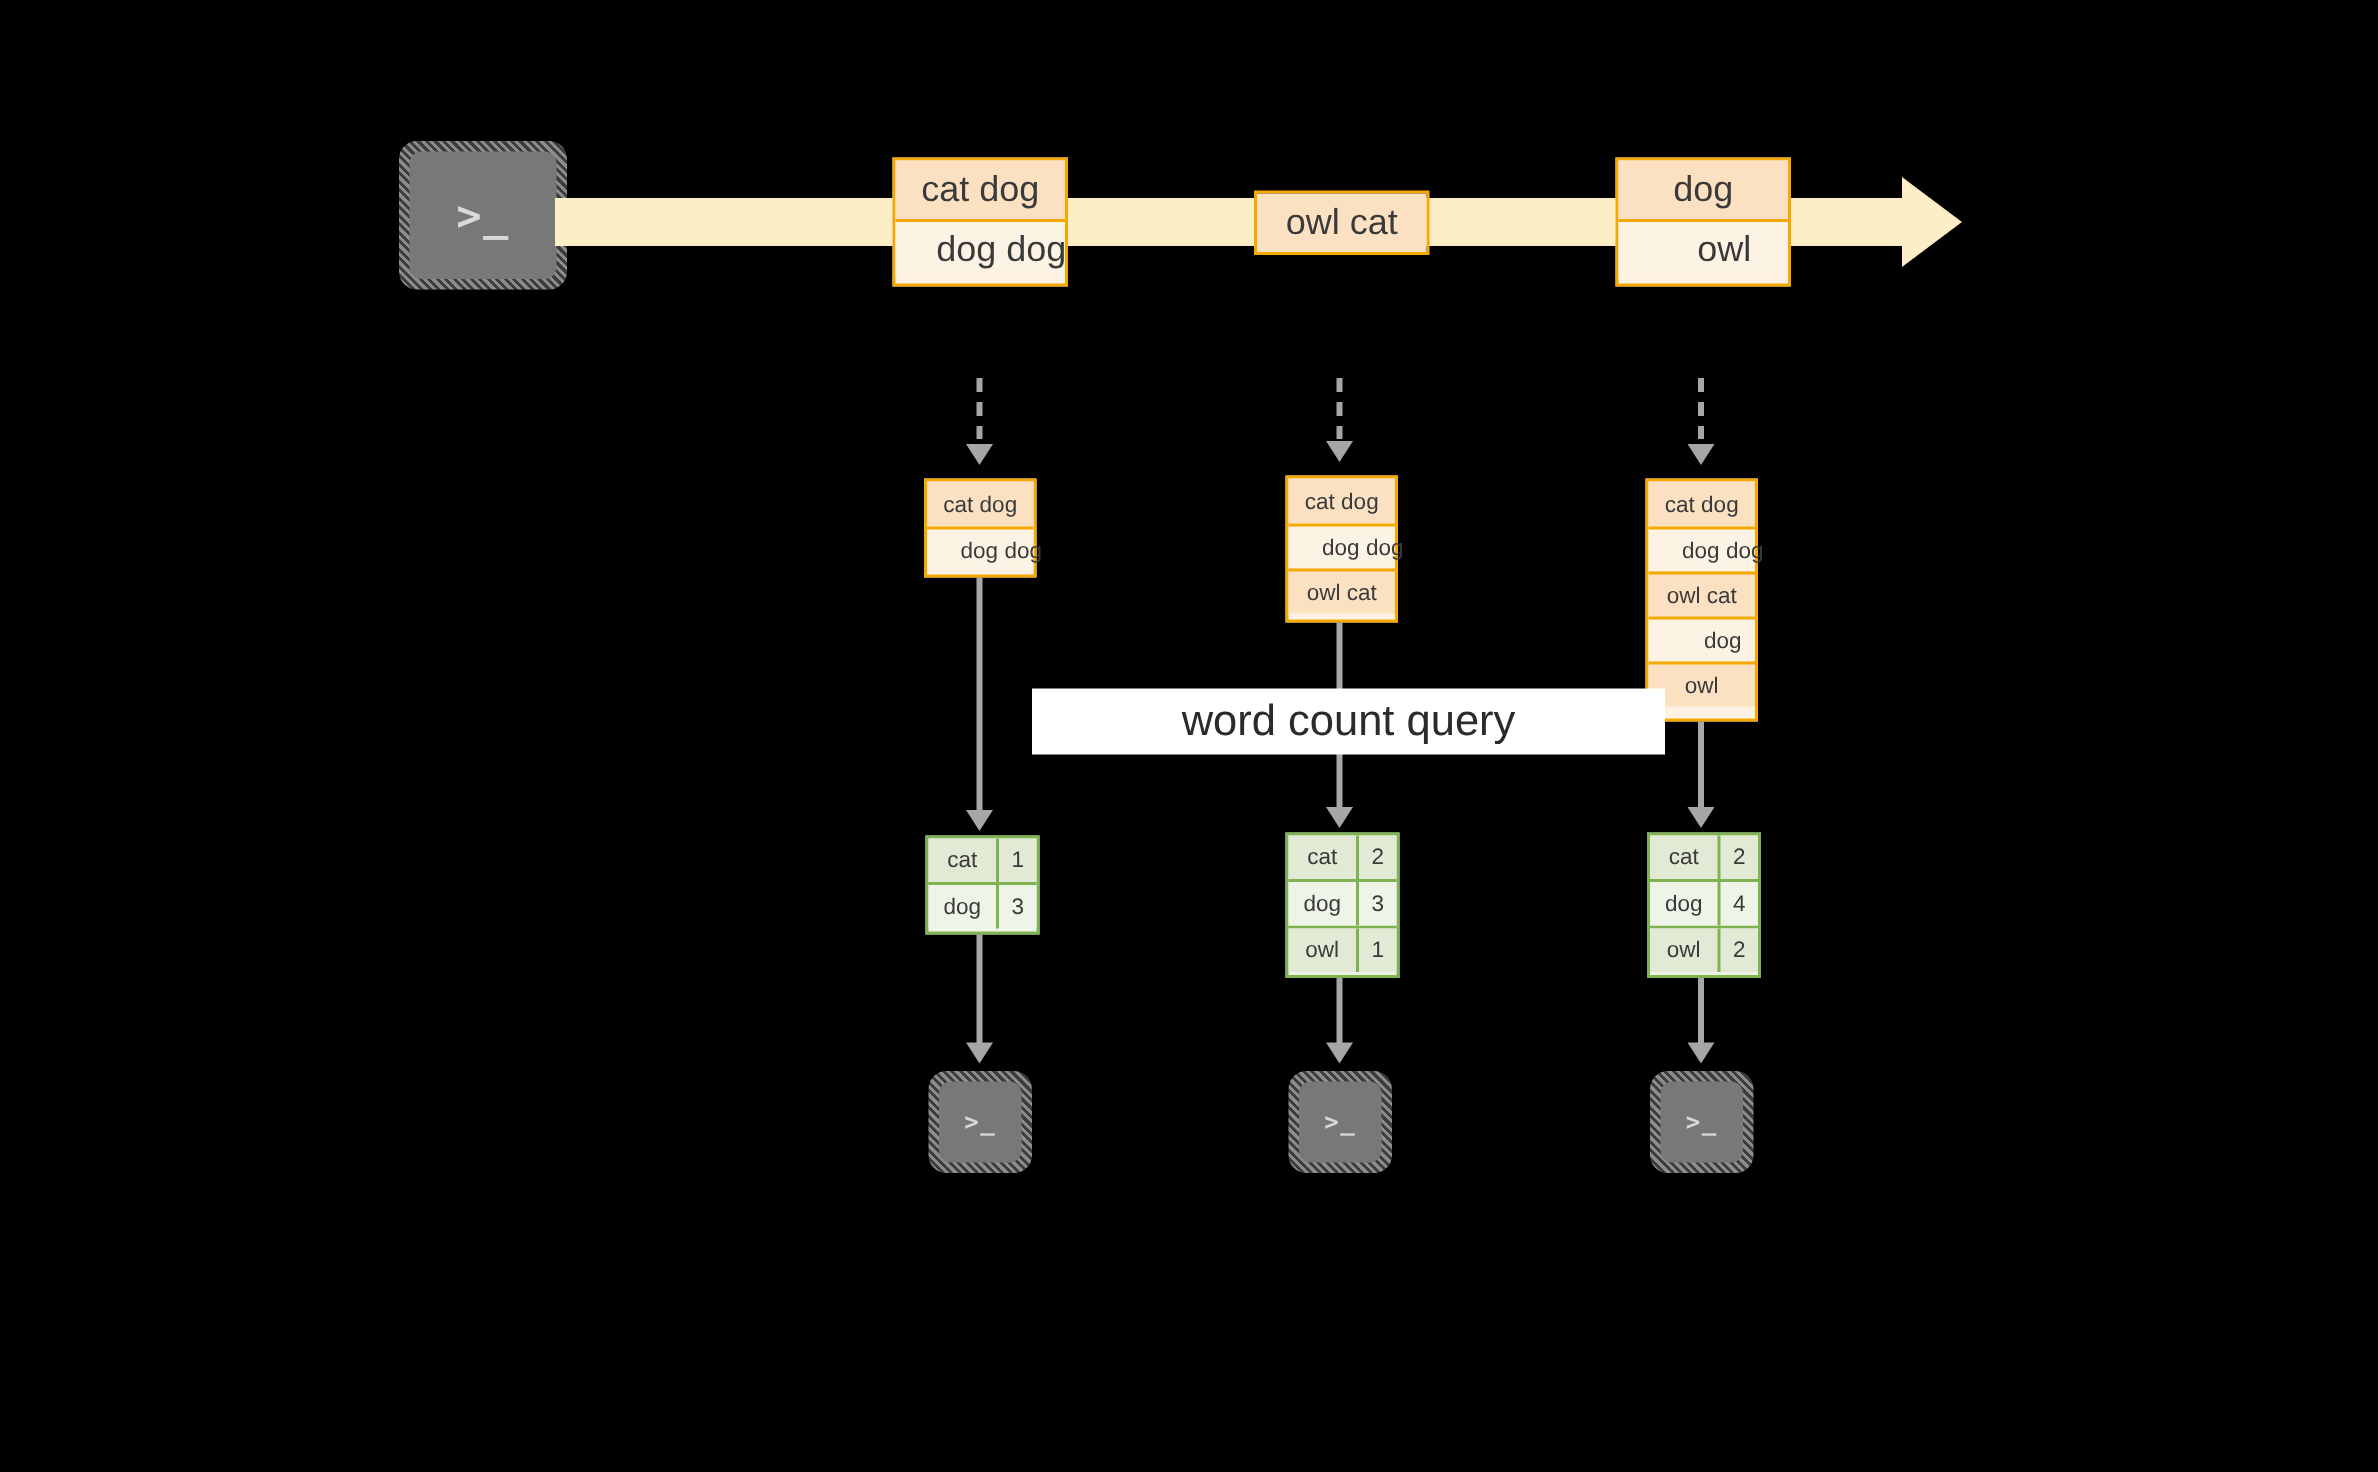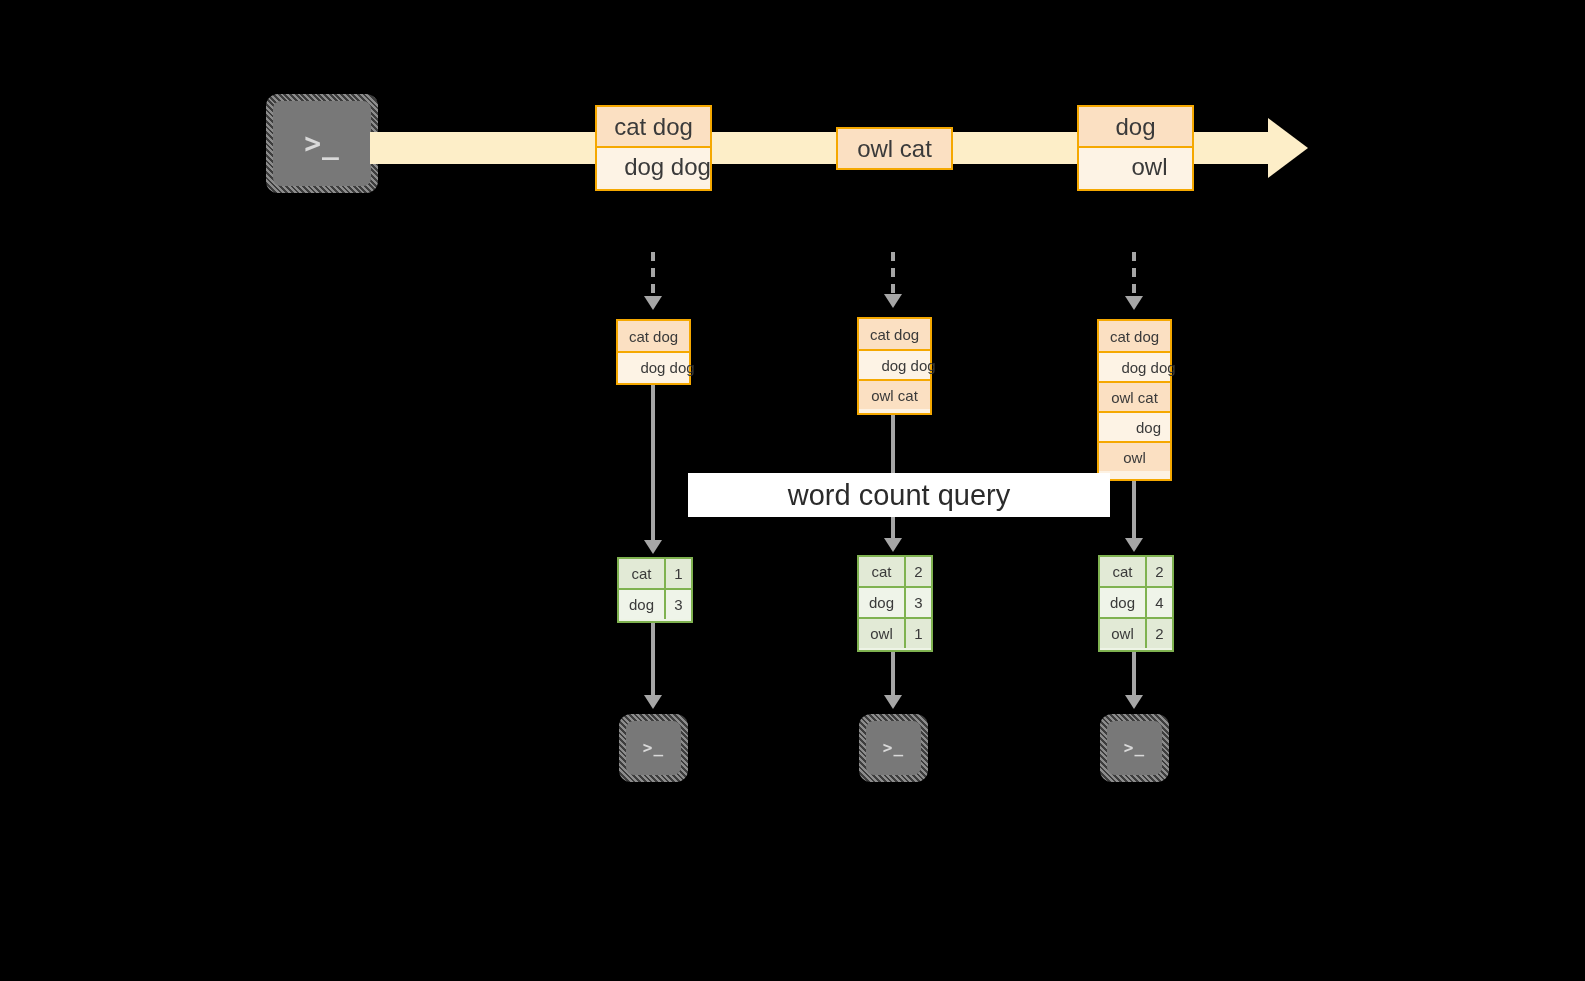--- a/index.html
+++ b/index.html
@@ -121,21 +121,21 @@
 
   <div class="gline" style="left:651px;top:385px;height:156px;"></div>
   <div class="ghead" style="left:644px;top:540px;"></div>
 
   <div class="gline" style="left:891px;top:415px;height:124px;"></div>
   <div class="ghead" style="left:884px;top:538px;"></div>
 
   <div class="gline" style="left:1132px;top:481px;height:58px;"></div>
   <div class="ghead" style="left:1125px;top:538px;"></div>
 
-  <div class="qband" style="left:688px;top:473px;width:422px;height:44px;">
+  <div class="qband" style="left:688px;top:459px;width:422px;height:44px;">
     <span>word count query</span>
   </div>
 
   <div class="restable" style="left:617px;top:557px;width:76px;height:66px;">
     <div class="trow odd">
       <div class="tc k">cat</div>
       <div class="tc v">1</div>
     </div>
     <div class="trow even">
       <div class="tc k">dog</div>

